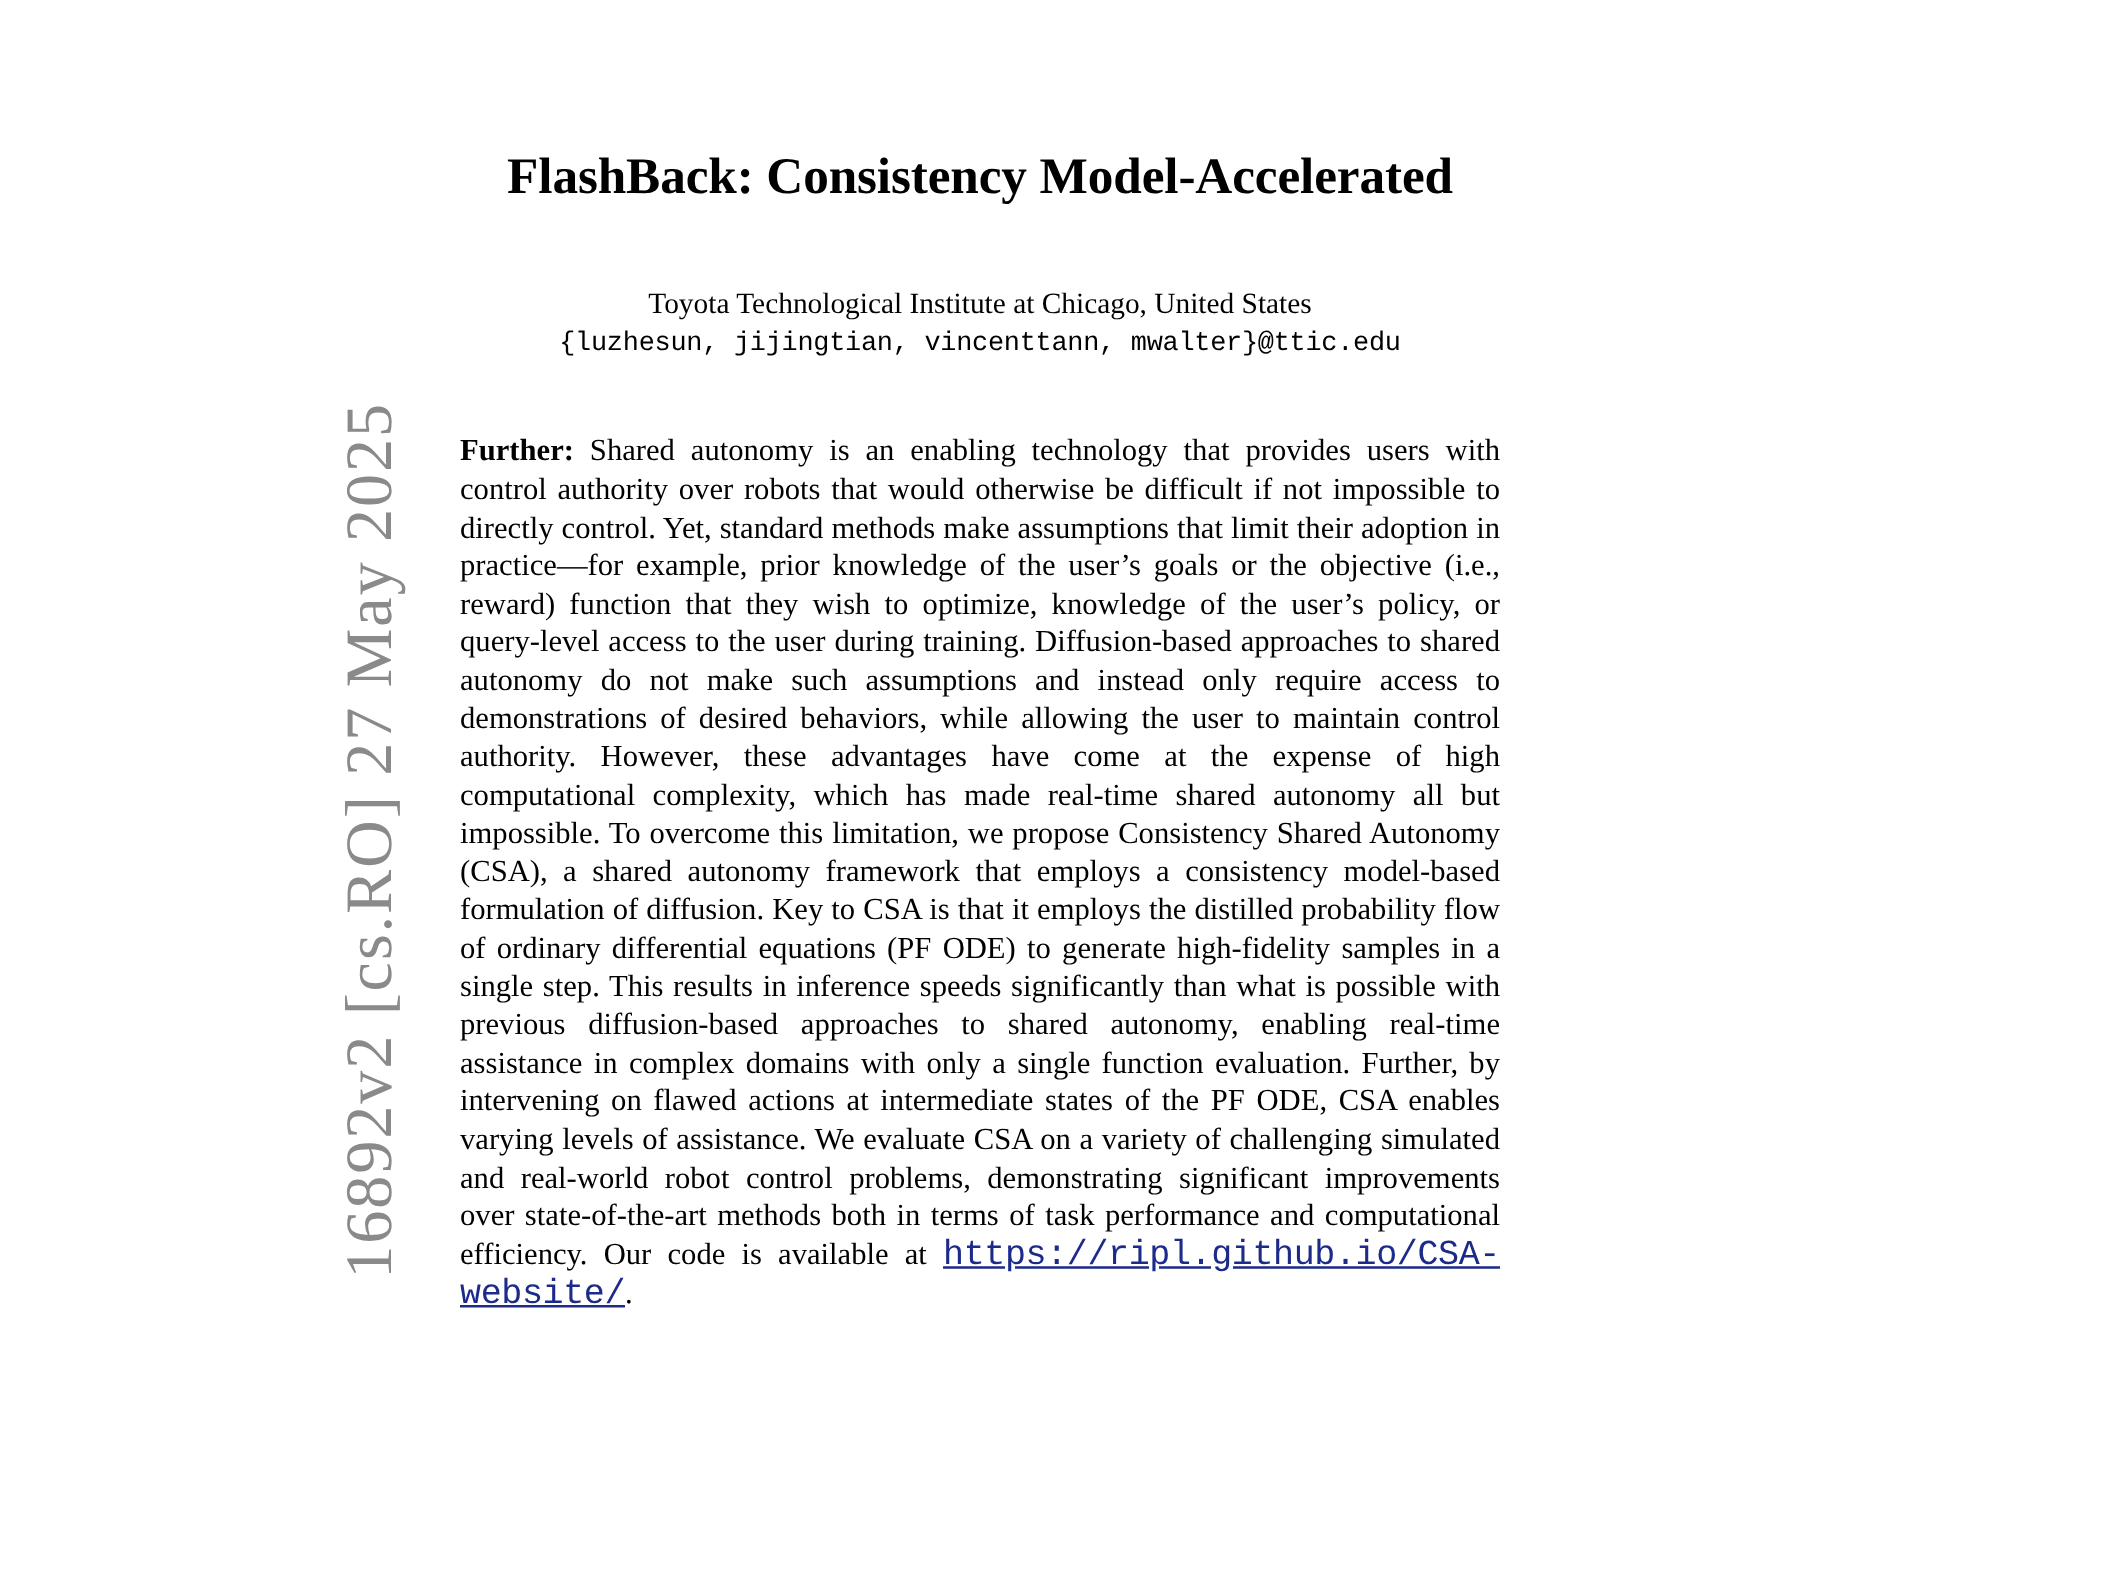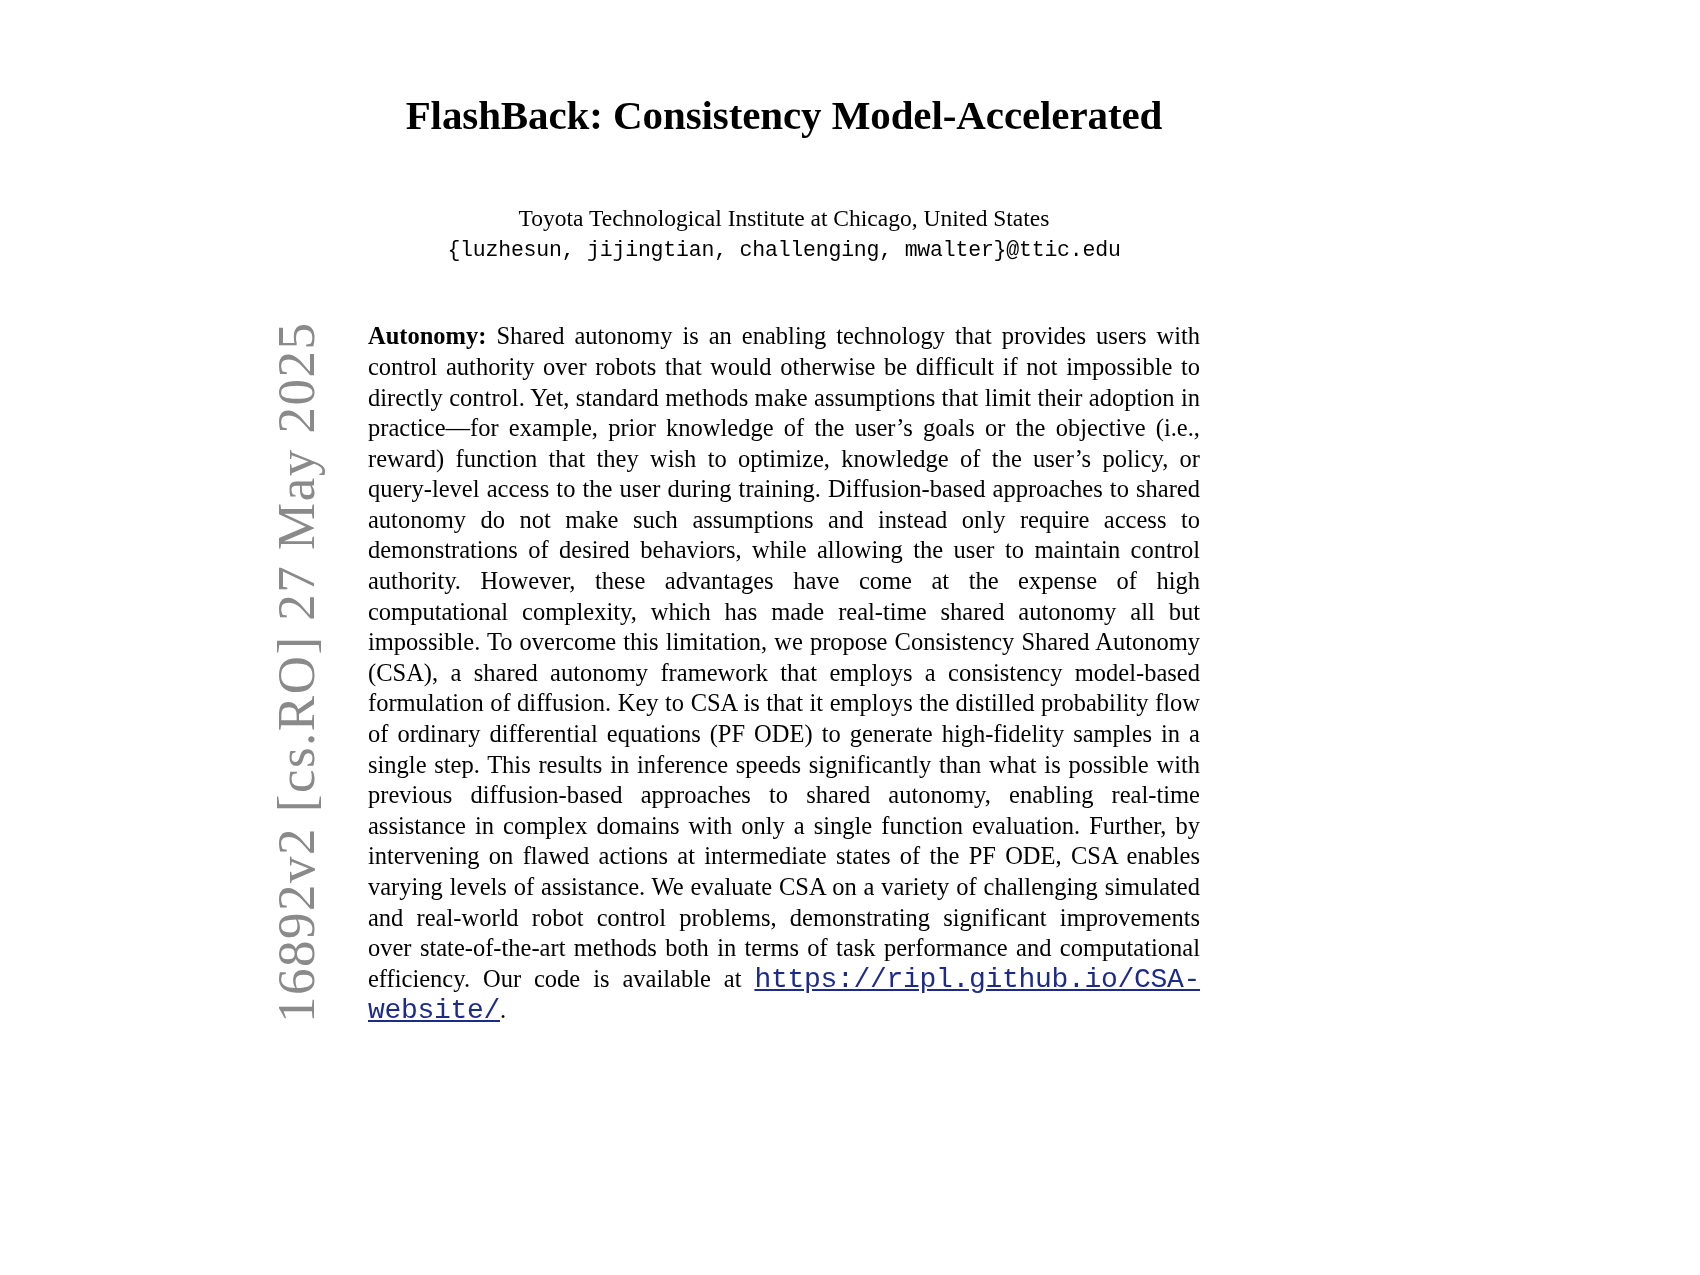--- a/index.html
+++ b/index.html
@@ -43,21 +43,21 @@
   #page-column {
     position: absolute;
     left: 368px;
     top: 0;
     width: 832px;
   }
 
   
   #paper-title {
     margin: 0;
-    padding-top: 90px;
+    padding-top: 115px;
     font-size: 41px;
     font-weight: bold;
     line-height: 1.24;
     text-align: center;
     letter-spacing: -0.1px;
   }
 
   
   #author-block {
     text-align: center;
@@ -112,21 +112,21 @@
 </div>
 
 <div id="page-column">
 
   <h1 id="paper-title">
     <span>FlashBack: Consistency Model-Accelerated</span><br>
   </h1>
 
   <div id="author-block">
     <div id="affiliation">Toyota Technological Institute at Chicago, United States</div>
-    <div id="emails">{luzhesun, jijingtian, challenging, mwalter}@ttic.edu</div>
+    <div id="emails">{luzhesun, jijingtian, vincenttann, mwalter}@ttic.edu</div>
   </div>
 
   <div id="abstract">
-    <span id="abstract-label">Autonomy:</span>
+    <span id="abstract-label">Further:</span>
     <span>Shared autonomy is an enabling technology that provides users with control authority over robots that would otherwise be difficult if not impossible to directly control. Yet, standard methods make assumptions that limit their adoption in practice—for example, prior knowledge of the user’s goals or the objective (i.e., reward) function that they wish to optimize, knowledge of the user’s policy, or query-level access to the user during training. Diffusion-based approaches to shared autonomy do not make such assumptions and instead only require access to demonstrations of desired behaviors, while allowing the user to maintain control authority. However, these advantages have come at the expense of high computational complexity, which has made real-time shared autonomy all but impossible. To overcome this limitation, we propose Consistency Shared Autonomy (CSA), a shared autonomy framework that employs a consistency model-based formulation of diffusion. Key to CSA is that it employs the distilled probability flow of ordinary differential equations (PF ODE) to generate high-fidelity samples in a </span><span class="em-word">single</span><span> step. This results in inference speeds significantly than what is possible with previous diffusion-based approaches to shared autonomy, enabling real-time assistance in complex domains with only a single function evaluation. Further, by intervening on flawed actions at intermediate states of the PF ODE, CSA enables varying levels of assistance. We evaluate CSA on a variety of challenging simulated and real-world robot control problems, demonstrating significant improvements over state-of-the-art methods both in terms of task performance and computational efficiency. Our code is available at </span><a class="url-link" href="#">https://ripl.github.io/CSA-website/</a><span>.</span>
   </div>
 
 </div>
 
 </body></html>

